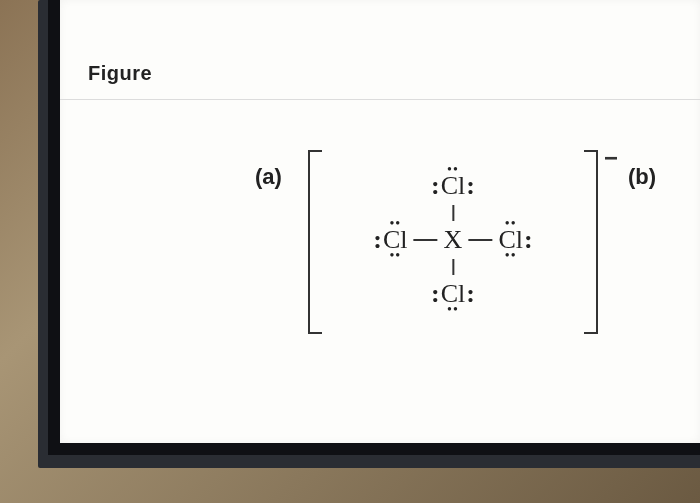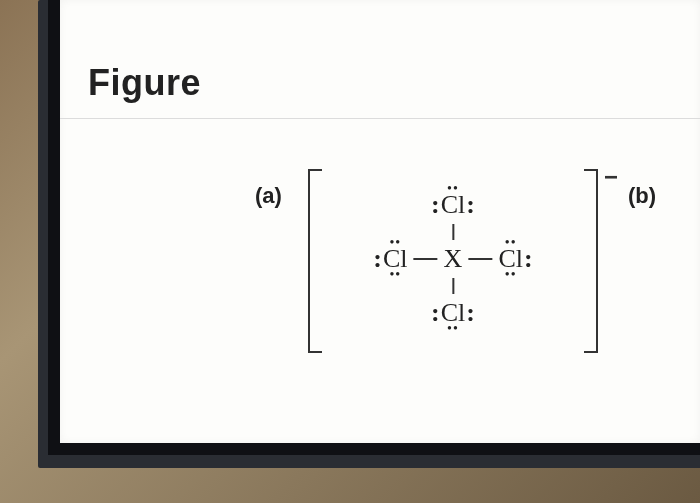--- a/index.html
+++ b/index.html
@@ -37,21 +37,21 @@
     bottom: 60px;
     background: #fdfdfb;
     box-shadow: inset 0 0 8px rgba(0,0,0,0.05);
   }
   .header {
     padding: 62px 0 14px 28px;
     border-bottom: 1px solid #dcdcdc;
   }
   .header h2 {
     margin: 0;
-    font-size: 36px;
+    font-size: 20px;
     font-weight: bold;
     color: #222;
     letter-spacing: 0.5px;
   }
   .content {
     position: relative;
     padding-top: 42px;
   }
   .label-a {
     position: absolute;

